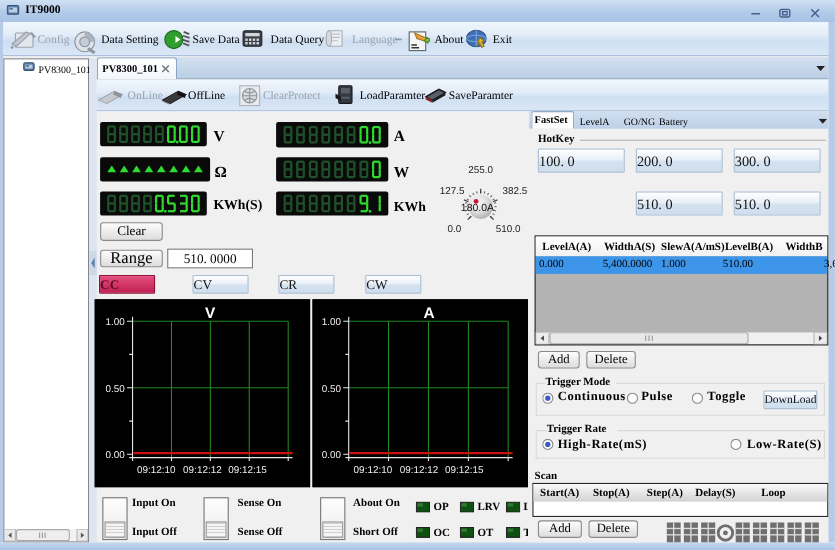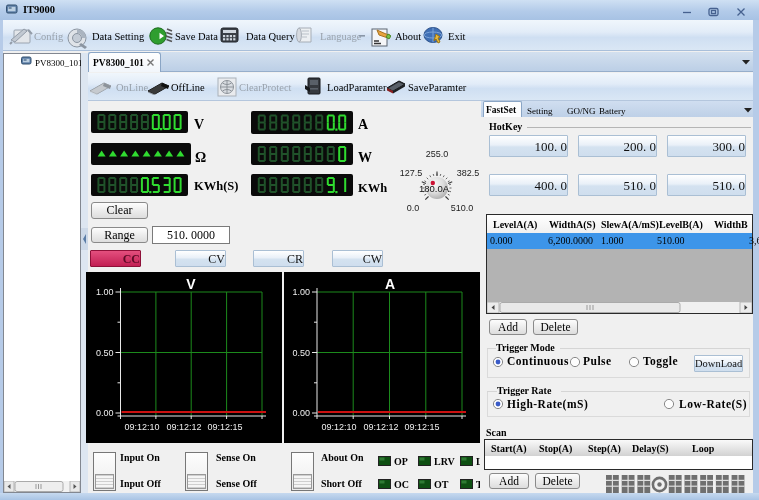--- a/index.html
+++ b/index.html
@@ -4,21 +4,21 @@
 body{width:759px;height:500px;overflow:hidden;font-family:"Liberation Serif",serif}
 #win{position:absolute;left:0;top:0;width:759px;height:500px;background:#f0f0f0}
 .t{position:absolute;font-size:10px;color:#000;white-space:nowrap;line-height:12px}
 .r{position:absolute;font-size:11.5px;font-weight:bold;color:#000;white-space:nowrap;line-height:13.5px;letter-spacing:0.5px}
 .ab{position:absolute}
 .tb{position:absolute;font-weight:bold;font-size:10px;white-space:nowrap;line-height:12px}
 .tn{position:absolute;font-size:10.5px;color:#000;white-space:nowrap;line-height:12.5px}
 .bl{position:absolute;font-size:10px;font-weight:bold;color:#000;white-space:nowrap;line-height:12px}
 .g{color:#9aa3ad}
 .btn{position:absolute;border:1px solid #8a8a8a;border-radius:3px;background:linear-gradient(#fdfdfd,#eee 45%,#ddd);font-size:11.5px;text-align:center;line-height:14px;color:#000}
-.hk{position:absolute;border:1px solid #aabfd4;border-radius:1px;background:linear-gradient(#fff,#e9f0f8 45%,#d4e2f0 55%,#cfdeee);font-size:13px;text-align:right;color:#111}
+.hk{position:absolute;border:1px solid #aabfd4;border-radius:1px;background:linear-gradient(#fff,#e9f0f8 45%,#d4e2f0 55%,#cfdeee);font-size:13px;text-align:left;color:#111}
 .led{position:absolute;background:#0a0a0a;border-radius:2px}
 .sw{position:absolute;width:23px;height:39px;background:linear-gradient(#fdfdfd,#ececec);border:1px solid #777}
 .swh{position:absolute;left:1px;right:1px;bottom:1px;height:15px;background:repeating-linear-gradient(#cfcfcf 0 1px,#f5f5f5 1px 3px);border:1px solid #999}
 .gl{position:absolute;font-weight:bold;font-size:12.5px;color:#000;white-space:nowrap}
 </style></head><body>
 <div id="win">
 <div class="ab" style="left:0;top:0;width:759px;height:20px;background:linear-gradient(#cfe0f3,#b3cbe9 55%,#a7c2e4)"></div>
     <svg class="ab" style="left:6px;top:4px" width="12" height="10">
       <rect x="0.5" y="1" width="10.5" height="8" rx="1.5" fill="#5d7fa8" stroke="#33506f"></rect>
       <rect x="2" y="2.8" width="7.5" height="4.5" fill="#bcd0e2"></rect>
@@ -484,21 +484,21 @@
         <circle cx="37.8" cy="38.0" r="2.2" fill="#cc1133"></circle>
         <text x="39" y="46.5" fill="#111" font-size="9.5" font-family="Liberation Sans" text-anchor="middle">180.0A</text>
         <text x="42" y="12" fill="#222" font-size="9" font-family="Liberation Sans" text-anchor="middle">255.0</text>
         <text x="16" y="31" fill="#222" font-size="9" font-family="Liberation Sans" text-anchor="middle">127.5</text>
         <text x="73" y="31" fill="#222" font-size="9" font-family="Liberation Sans" text-anchor="middle">382.5</text>
         <text x="18" y="66" fill="#222" font-size="9" font-family="Liberation Sans" text-anchor="middle">0.0</text>
         <text x="67" y="66" fill="#222" font-size="9" font-family="Liberation Sans" text-anchor="middle">510.0</text>
       </svg>
     </div>
     <div class="btn" style="left:91px;top:202px;width:57px;height:17px;font-size:12px">Clear</div>
-    <div class="btn" style="left:91px;top:227px;width:57px;height:16px;font-size:12px">Range</div>
+    <div class="btn" style="left:91px;top:227px;width:57px;height:16px;font-size:15px">Range</div>
     <div class="ab" style="left:152px;top:226px;width:78px;height:18px;background:#fff;border:1px solid #7a7a7a;font-size:12px;line-height:16px;text-align:center">510. 0000</div>
     <div class="hk" style="left:90px;top:250px;width:51px;height:17px;line-height:16px;background:linear-gradient(#e44f7e,#c21f53);border-color:#8e1038;color:#5e0a26;font-weight:bold;font-size:12px">CC</div>
     <div class="hk" style="left:175px;top:250px;width:51px;height:17px;line-height:16px;font-size:12px">CV</div>
     <div class="hk" style="left:253px;top:250px;width:51px;height:17px;line-height:16px;font-size:12px">CR</div>
     <div class="hk" style="left:332px;top:250px;width:51px;height:17px;line-height:16px;font-size:12px">CW</div>
     <div class="ab" style="left:86px;top:272px;width:196px;height:171px;background:#000">
       <svg width="196" height="171" style="position:absolute;left:0;top:0">
         <rect width="196" height="171" fill="#000"></rect>
         <text x="105" y="17" fill="#fff" font-size="14" font-weight="bold" font-family="Liberation Sans" text-anchor="middle">V</text>
         <line x1="69.9" y1="20.0" x2="69.9" y2="144.0" stroke="#1c8a1c" stroke-width="1"></line>
@@ -603,45 +603,44 @@
       <svg class="ab" style="left:85px;top:35px" width="13" height="10">
         <rect x="0.5" y="0.5" width="12" height="9" fill="#0e4f12" stroke="#222"></rect>
         <rect x="1.5" y="1.5" width="5" height="3" fill="#2f7a33"></rect>
       </svg>
       <div class="bl" style="left:101px;top:35px;">TI</div>
     </div>
     <div class="ab" style="left:481px;top:101px;width:272px;height:392px;background:#f0f0f0"></div>
     <div class="ab" style="left:481px;top:101px;width:272px;height:16px;background:linear-gradient(#d0def0,#bed0e7)"></div>
     <div class="ab" style="left:483px;top:101px;width:39px;height:16px;background:#fdfdfe;border:1px solid #8aa5c5;border-bottom:0;border-radius:2px 2px 0 0"></div>
     <div class="tb" style="left:486px;top:104px;font-size:9.5px">FastSet</div>
-    <div class="t" style="left:527px;top:105px;font-size:9px">Setting</div>
+    <div class="t" style="left:527px;top:105px;font-size:9px">LevelA</div>
     <div class="t" style="left:567px;top:105px;font-size:9px">GO/NG</div>
     <div class="t" style="left:599px;top:105px;font-size:9px">Battery</div>
     <svg class="ab" style="left:744px;top:108px" width="9" height="5">
       <path d="M0 0 h8 l-4 4.5 z" fill="#222"></path>
     </svg>
     <div class="bl" style="left:489px;top:121px;">HotKey</div>
     <div class="ab" style="left:527px;top:127px;width:224px;height:1px;background:#b5b5b5"></div>
     <div class="hk" style="left:489px;top:135px;width:79px;height:22px;line-height:21px">100. 0</div>
     <div class="hk" style="left:578px;top:135px;width:79px;height:22px;line-height:21px">200. 0</div>
     <div class="hk" style="left:667px;top:135px;width:79px;height:22px;line-height:21px">300. 0</div>
-    <div class="hk" style="left:489px;top:174px;width:79px;height:22px;line-height:21px">400. 0</div>
     <div class="hk" style="left:578px;top:174px;width:79px;height:22px;line-height:21px">510. 0</div>
     <div class="hk" style="left:667px;top:174px;width:79px;height:22px;line-height:21px">510. 0</div>
     <div class="bl" style="left:489px;top:184px;margin-top:33px;">Transition</div>
     <div class="ab" style="left:486px;top:214px;width:267px;height:100px;background:#b3b3b3;border:1px solid #2a2a2a"></div>
     <div class="ab" style="left:487px;top:215px;width:265px;height:18px;background:linear-gradient(#fff,#f0f0f0)"></div>
     <div class="bl" style="left:493px;top:219px;">LevelA(A)</div>
     <div class="bl" style="left:549px;top:219px;">WidthA(S)</div>
     <div class="bl" style="left:601px;top:219px;">SlewA(A/mS)</div>
     <div class="bl" style="left:659px;top:219px;">LevelB(A)</div>
     <div class="bl" style="left:714px;top:219px;">WidthB</div>
     <div class="ab" style="left:487px;top:233px;width:265px;height:16px;background:#3d95e9"></div>
     <div class="t" style="left:490px;top:235px;">0.000</div>
-    <div class="t" style="left:548px;top:235px;">6,200.0000</div>
+    <div class="t" style="left:548px;top:235px;">5,400.0000</div>
     <div class="t" style="left:601px;top:235px;">1.000</div>
     <div class="t" style="left:657px;top:235px;">510.00</div>
     <div class="t" style="left:749px;top:235px;">3,600.0</div>
     <svg class="ab" style="left:487px;top:302px" width="265" height="11">
       <rect width="265" height="11" fill="#f0f0f0"></rect>
       <rect x="0" y="0" width="12" height="11" fill="#ececec" stroke="#b5b5b5"></rect>
       <path d="M7.5 3 l-3 2.5 3 2.5 z" fill="#444"></path>
       <rect x="253" y="0" width="12" height="11" fill="#ececec" stroke="#b5b5b5"></rect>
       <path d="M257.5 3 l3 2.5 -3 2.5 z" fill="#444"></path>
       <rect x="13" y="0.5" width="180" height="10" rx="2" fill="#e9e9e9" stroke="#aaa"></rect>

